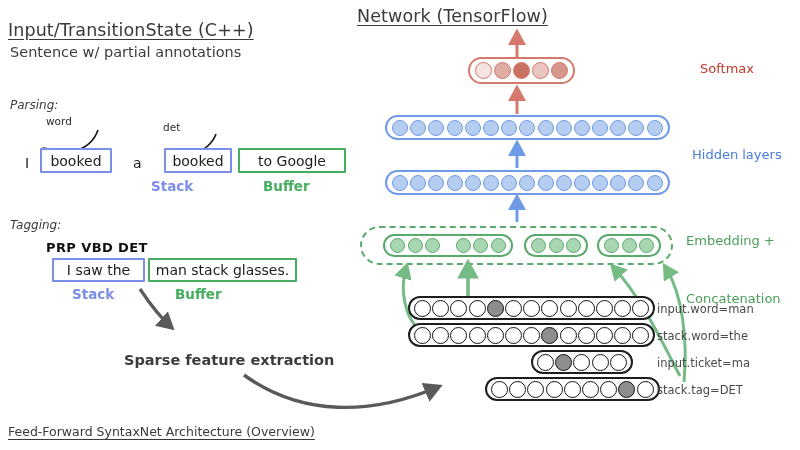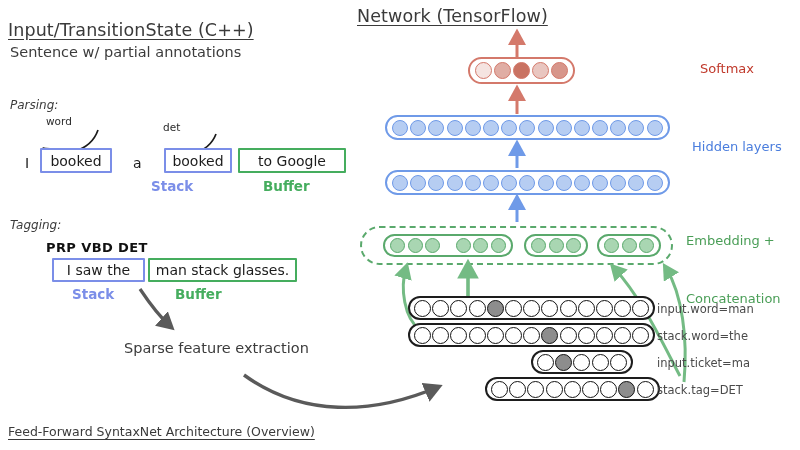--- a/index.html
+++ b/index.html
@@ -88,21 +88,21 @@
 
 <svg class="abs" width="90" height="60" style="left:126px;top:285px;">
   <defs>
     <marker id="grayHead" markerWidth="6" markerHeight="6" refX="4" refY="3" orient="auto">
         <path d="M0,0 L5.5,3 L0,6 z" fill="#5a5a5a"></path>
       </marker>
   </defs>
   <path d="M14,4 C26,22 36,34 45,42" fill="none" stroke="#5a5a5a" stroke-width="3.2" marker-end="url(#grayHead)"></path>
 </svg>
 
-<div class="abs sub" style="left:124px;top:340px;">Sparse feature extraction</div>
+<div class="abs sub" style="left:124px;top:352px;font-weight:bold;">Sparse feature extraction</div>
 
 <svg class="abs" width="240" height="70" style="left:242px;top:365px;">
   <path d="M2,10 C60,52 130,50 196,22" fill="none" stroke="#5a5a5a" stroke-width="3.4" marker-end="url(#grayHead)"></path>
 </svg>
 
 <div class="abs footer" style="left:8px;top:424px;">Feed-Forward SyntaxNet Architecture (Overview)</div>
 
 <div class="abs sec-title" style="left:357px;top:6px;">Network (TensorFlow)</div>
 
 <svg class="abs" width="20" height="30" style="left:507px;top:30px;">
@@ -164,21 +164,21 @@
     <span class="dot blue" style="width: 16px; height: 16px; margin-right: 2.2px;"></span>
     <span class="dot blue" style="width: 16px; height: 16px; margin-right: 2.2px;"></span>
     <span class="dot blue" style="width: 16px; height: 16px; margin-right: 2.2px;"></span>
     <span class="dot blue" style="width: 16px; height: 16px; margin-right: 2.2px;"></span>
     <span class="dot blue" style="width: 16px; height: 16px; margin-right: 2.2px;"></span>
     <span class="dot blue" style="width: 16px; height: 16px; margin-right: 2.2px;"></span>
     <span class="dot blue" style="width: 16px; height: 16px; margin-right: 2.2px;"></span>
     <span class="dot blue" style="width: 16px; height: 16px; margin-right: 2.2px;"></span>
     <span class="dot blue" style="width: 16px; height: 16px; margin-right: 0px;"></span>
   </div>
-<div class="abs rlbl blue" style="left:692px;top:140px;">Hidden layers</div>
+<div class="abs rlbl blue" style="left:692px;top:148px;">Hidden layers</div>
 
 <svg class="abs" width="20" height="28" style="left:507px;top:196px;">
   <line x1="10" y1="26" x2="10" y2="5" stroke="#6f9ae8" stroke-width="3" marker-end="url(#blueHead)"></line>
 </svg>
 
 <div class="abs dashbox" style="left:360px;top:226px;width:313px;height:39px;"></div>
 
 <div class="abs rlbl green" style="left:686px;top:234px;">Embedding +</div>
 <div class="abs rlbl green" style="left:686px;top:252px;margin-top:40px;">Concatenation</div>
 

